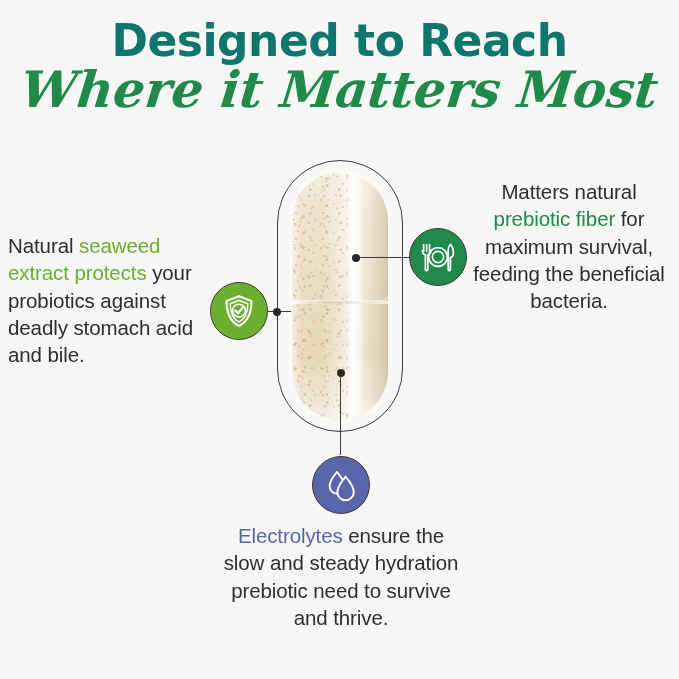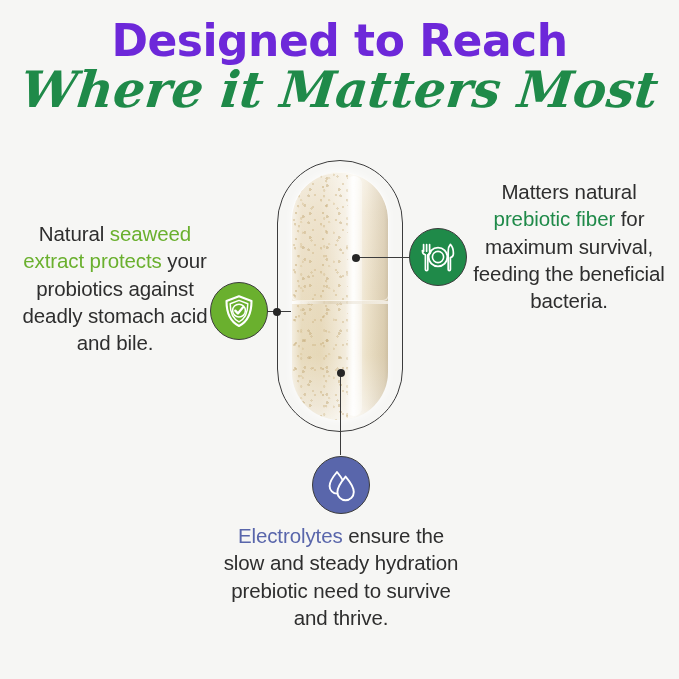--- a/index.html
+++ b/index.html
@@ -29,21 +29,21 @@
     top: 18px;
     left: 0;
     width: 679px;
     text-align: center;
   }
   .headline-main {
     font-family: "DejaVu Sans", sans-serif;
     font-weight: bold;
     font-size: 44px;
     letter-spacing: -0.5px;
-    color: #6d28d9;
+    color: #0f766e;
     line-height: 1.05;
     margin: 0;
     padding: 0;
   }
   .headline-script {
     font-family: "DejaVu Serif", serif;
     font-style: italic;
     font-weight: bold;
     font-size: 50px;
     color: #1f8a49;
@@ -194,21 +194,21 @@
     font-family: "Liberation Sans", sans-serif;
     font-size: 20.5px;
     line-height: 1.33;
     letter-spacing: -0.1px;
   }
   .callout b { font-weight: normal; }
   .hl-lime   { color: #6ab02e; }
   .hl-forest { color: #1f8a49; }
   .hl-blue   { color: #5966ab; }
 
-  #callout-left   { left: 8px;  top: 220px; width: 214px; text-align: center; }
+  #callout-left   { left: 8px;  top: 232px; width: 214px; text-align: left; }
   #callout-right  { left: 466px; top: 178px; width: 206px; text-align: center; }
   #callout-bottom { left: 222px; top: 522px; width: 238px; text-align: center; }
 </style>
 </head>
 <body>
 
 <div id="infographic">
 
   <div class="headline-block">
     <div class="headline-main">Designed to Reach</div>

